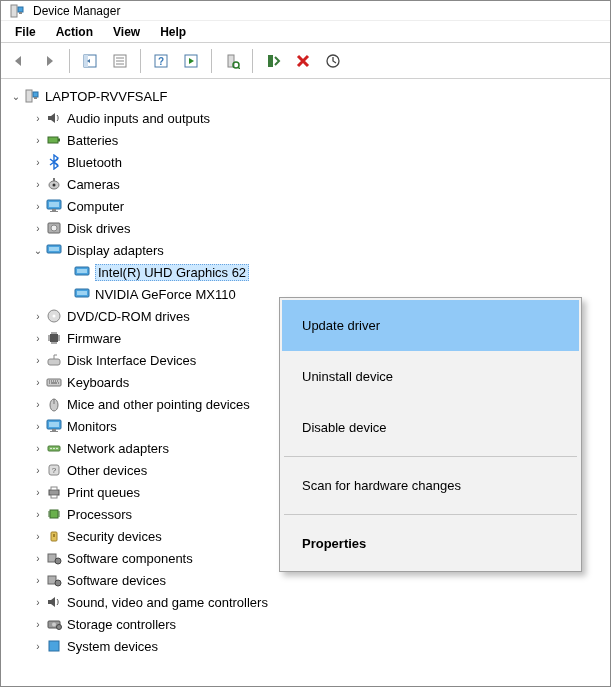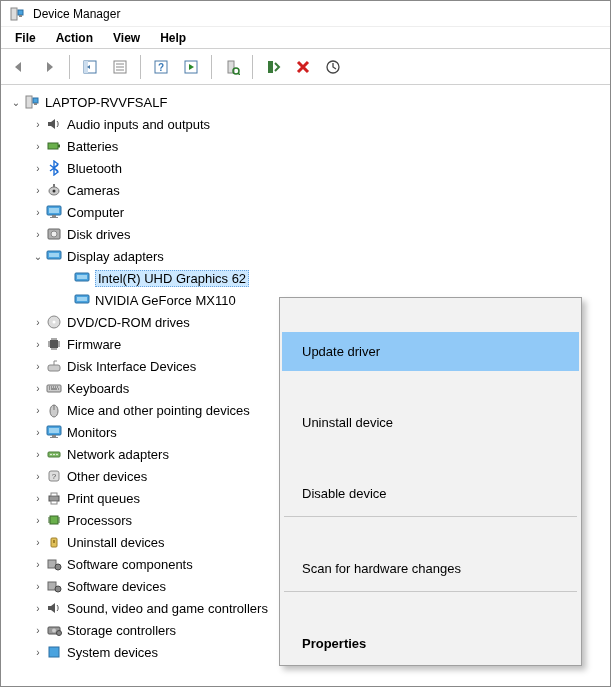--- a/index.html
+++ b/index.html
@@ -11,21 +11,21 @@
     color: #000;
     width: 611px;
     height: 687px;
     overflow: hidden;
     border: 1px solid #888;
     position: relative;
   }
   .titlebar {
     display: flex;
     align-items: center;
-    height: 26px;
+    height: 20px;
     padding: 0 8px;
     background: #fff;
     border-bottom: 1px solid #eee;
   }
   .titlebar .app-icon {
     width: 16px; height: 16px;
     display: flex; align-items: center; justify-content: center;
     margin-right: 8px;
   }
   .titlebar .title { font-size: 12px; }
@@ -102,23 +102,22 @@
     left: 278px;
     top: 296px;
     width: 303px;
     background: #f2f2f2;
     border: 1px solid #a0a0a0;
     box-shadow: 4px 4px 6px rgba(0,0,0,.25);
     font-size: 13px;
     padding: 2px;
   }
   .context-menu .mi {
-    padding: 12px 20px;
+    padding: 18px 20px;
     cursor: default;
-    margin-top: 32px;
   }
   .context-menu .mi.hl {
     background: #91c9f7;
   }
   .context-menu .msep {
     height: 1px;
     background: #c8c8c8;
     margin: 3px 2px;
   }
   .context-menu .mi.bold { font-weight: 700; }
@@ -488,21 +487,21 @@
         </span>
         <span class="label">Processors</span>
       </div>
       <div class="node lv1">
         <span class="exp">›</span>
         <span class="icon">
           <svg width="16" height="16">
             <use href="#i-security"></use>
           </svg>
         </span>
-        <span class="label">Uninstall devices</span>
+        <span class="label">Security devices</span>
       </div>
       <div class="node lv1">
         <span class="exp">›</span>
         <span class="icon">
           <svg width="16" height="16">
             <use href="#i-swcomp"></use>
           </svg>
         </span>
         <span class="label">Software components</span>
       </div>

